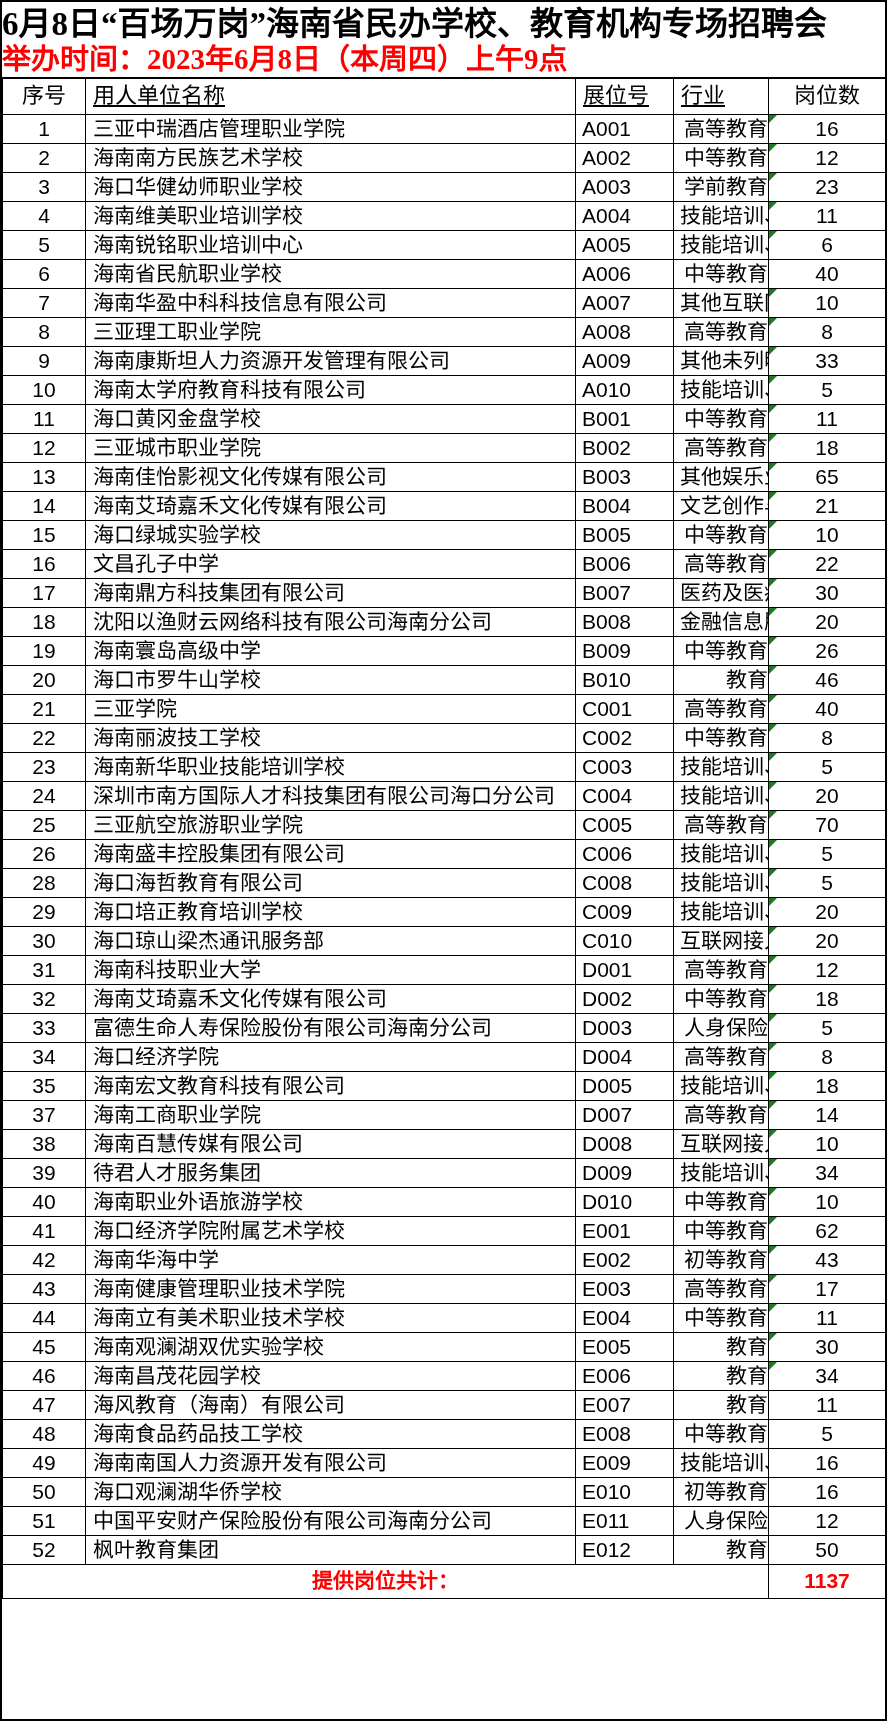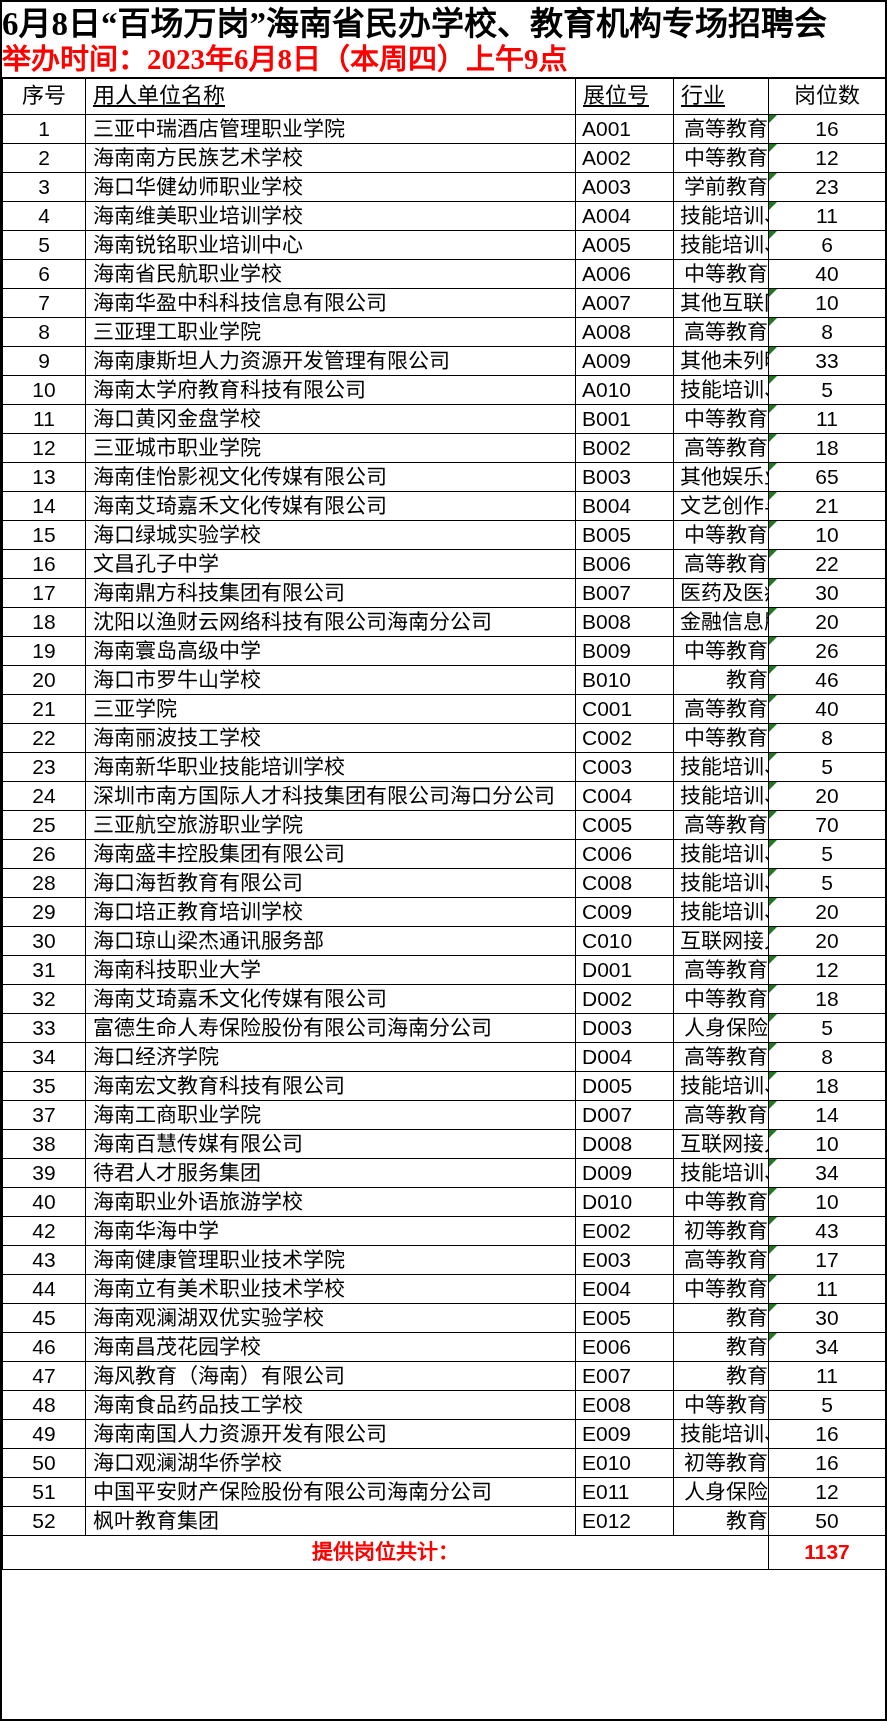--- a/index.html
+++ b/index.html
@@ -358,20 +358,27 @@
           <td class="c-count flagged">34</td>
         </tr>
         <tr>
           <td class="c-no">40</td>
           <td class="c-name">海南职业外语旅游学校</td>
           <td class="c-booth">D010</td>
           <td class="c-ind">中等教育</td>
           <td class="c-count flagged">10</td>
         </tr>
         <tr>
+          <td class="c-no">41</td>
+          <td class="c-name">海口经济学院附属艺术学校</td>
+          <td class="c-booth">E001</td>
+          <td class="c-ind">中等教育</td>
+          <td class="c-count flagged">62</td>
+        </tr>
+        <tr>
           <td class="c-no">42</td>
           <td class="c-name">海南华海中学</td>
           <td class="c-booth">E002</td>
           <td class="c-ind">初等教育</td>
           <td class="c-count flagged">43</td>
         </tr>
         <tr>
           <td class="c-no">43</td>
           <td class="c-name">海南健康管理职业技术学院</td>
           <td class="c-booth">E003</td>

